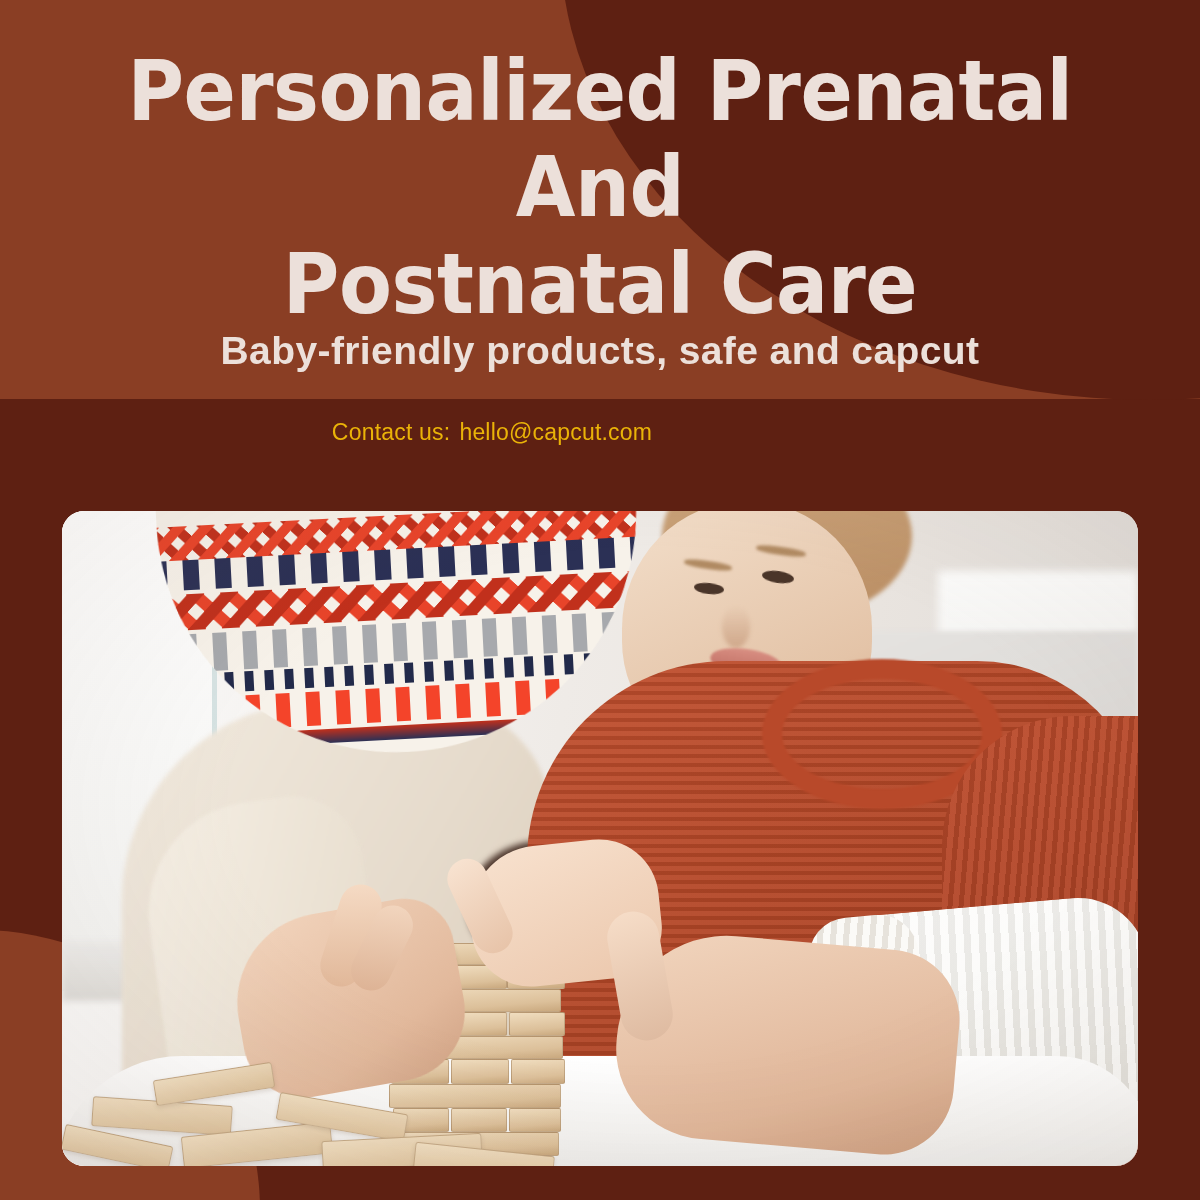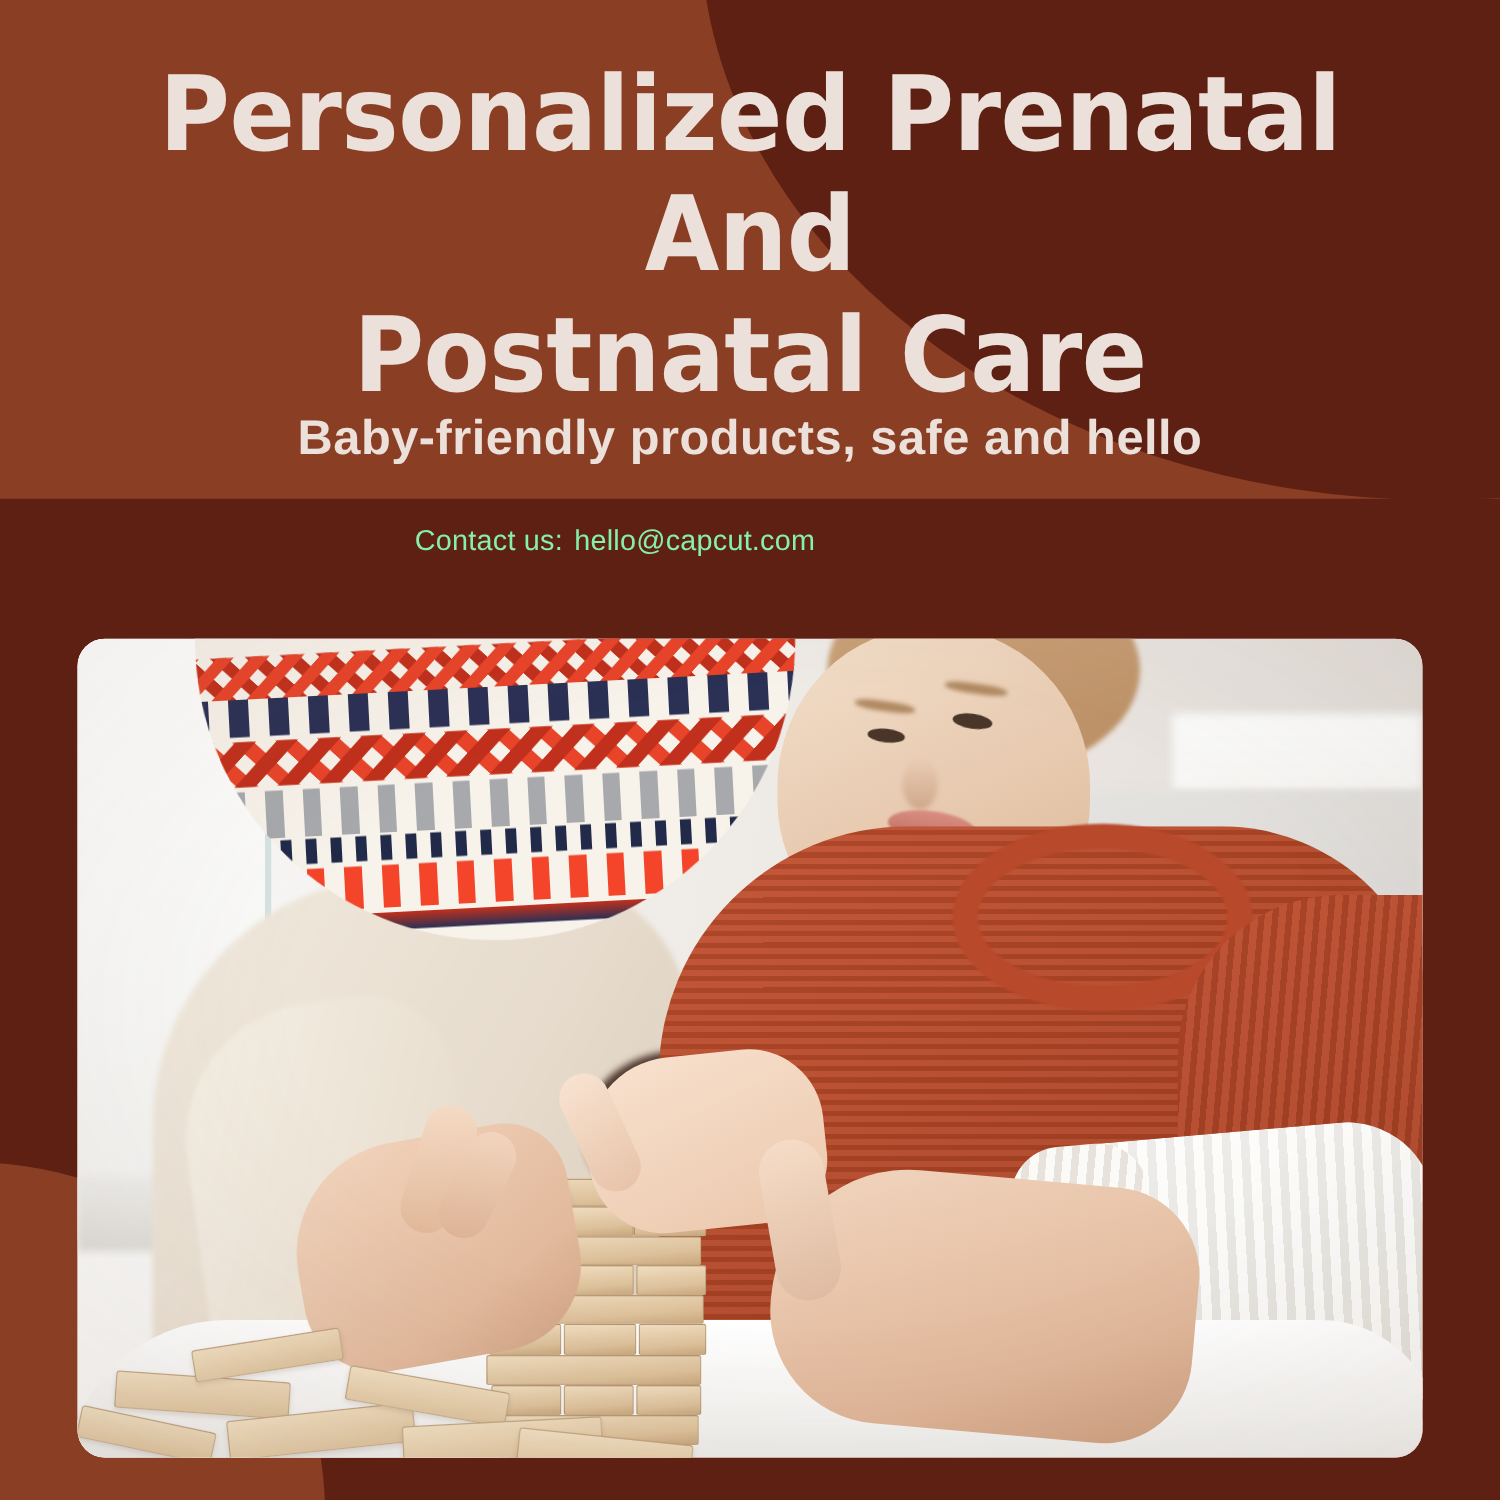--- a/index.html
+++ b/index.html
@@ -67,21 +67,21 @@
     font-family:"Liberation Sans", sans-serif;
     font-weight:600;
     font-size:39px;
     letter-spacing:0.4px;
   }
   .contact {
     position:absolute;
     left:0; top:419px;
     width:984px;
     text-align:center;
-    color:#86efac;
+    color:#eab308;
     font-family:"Liberation Sans", sans-serif;
     font-weight:400;
     font-size:23px;
     letter-spacing:0.2px;
   }
   .contact .c-label { margin-right:9px; }
 
   
   .photo {
     position:absolute;
@@ -368,21 +368,21 @@
 <div id="poster">
 
   <div class="bg-base"></div>
   <div class="bg-top-band"></div>
   <div class="bg-dark-blob"></div>
   <div class="bg-light-blob"></div>
 
   <h1 class="headline">Personalized Prenatal And
 Postnatal Care</h1>
 
-  <p class="subhead">Baby-friendly products, safe and hello</p>
+  <p class="subhead">Baby-friendly products, safe and capcut</p>
 
   <p class="contact">
     <span class="c-label">Contact us:</span><span>hello@capcut.com</span>
   </p>
 
   <div class="photo">
 
     <div class="ph-layer ph-wall"></div>
     <div class="ph-layer ph-window-light"></div>
     <div class="ph-layer ph-window-frame"></div>

